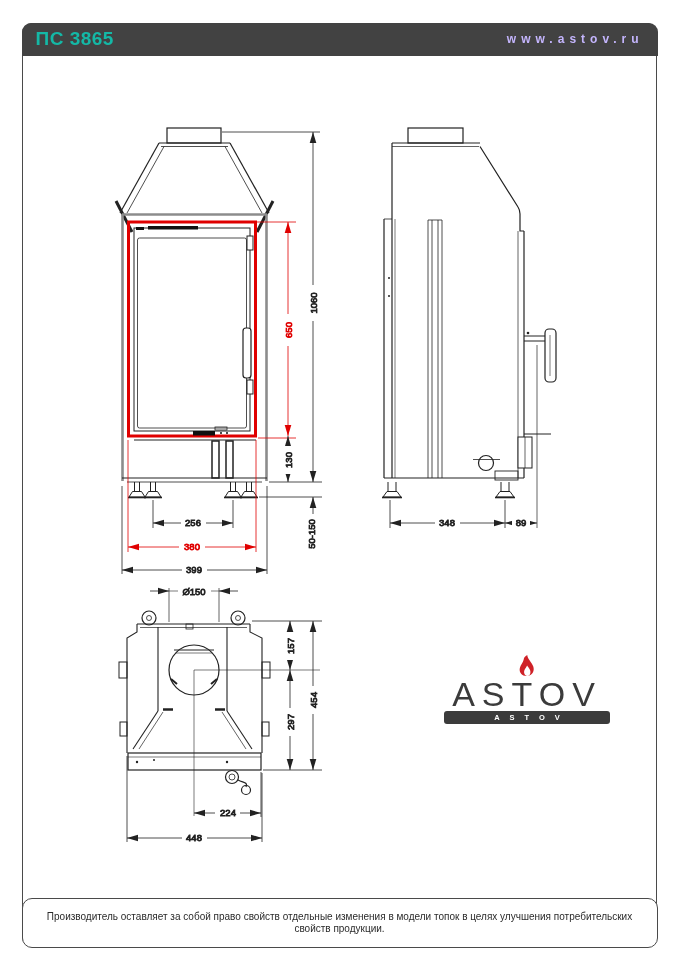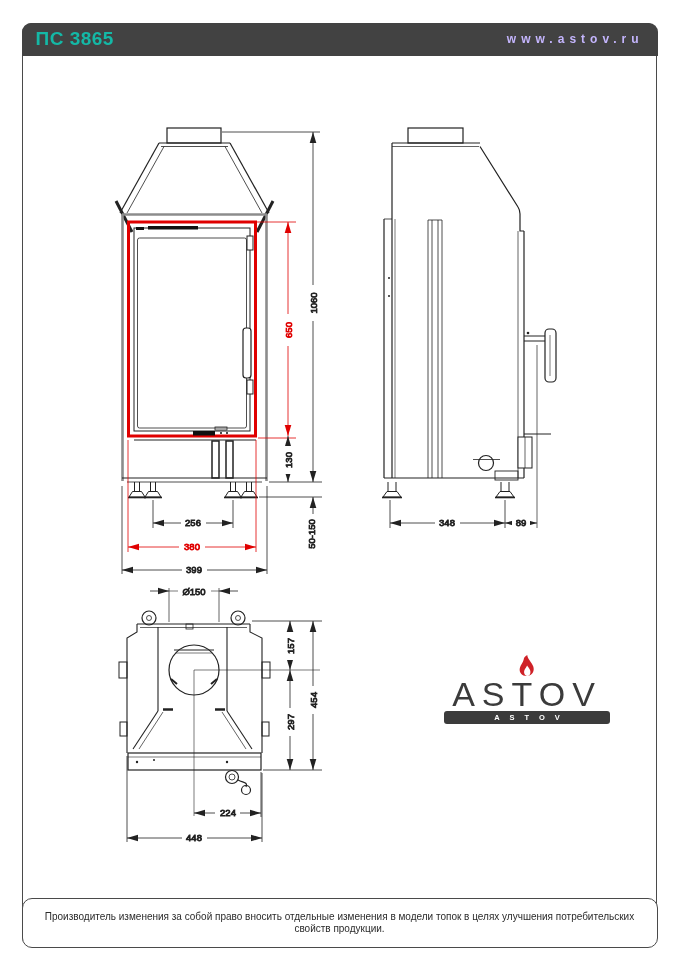--- a/index.html
+++ b/index.html
@@ -348,21 +348,21 @@
       </g>
     </g>
   </svg>
 
   <div class="card">
     <div class="hdr">
       <span class="model">ПС 3865</span>
       <span class="site">www.astov.ru</span>
     </div>
     <div class="foot">
-      <span class="txt">Производитель изменения за собой право вносить отдельные изменения в модели топок в целях улучшения потребительских свойств продукции.</span>
+      <span class="txt">Производитель оставляет за собой право свойств отдельные изменения в модели топок в целях улучшения потребительских свойств продукции.</span>
     </div>
   </div>
 
   <div class="logo">
     <div class="flamewrap">
       <svg class="flame" width="20" height="25" viewBox="0 0 18 23">
         <path d="M9.2,0 C9.6,4 13.2,6.3 14.7,10.3 C16.2,14.3 14.2,18.6 9.6,19.2
                  C5,19.8 1.4,16.4 2.4,11.9 C3.1,8.9 5.4,7.1 5.9,4.4
                  C6.2,2.9 6.6,1.4 9.2,0 Z" fill="#cf2127"></path>
         <path d="M9.3,19.3 C6.8,18.9 5.7,16.1 6.7,13.7 C7.4,12.1 8.6,11.2 9.1,9.7

